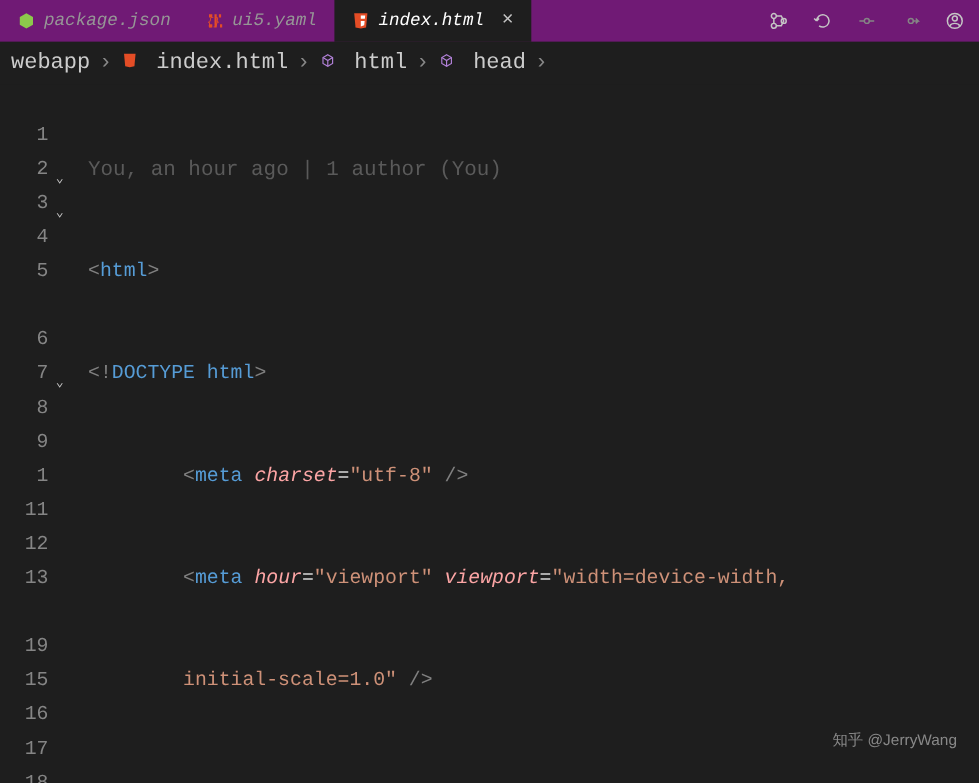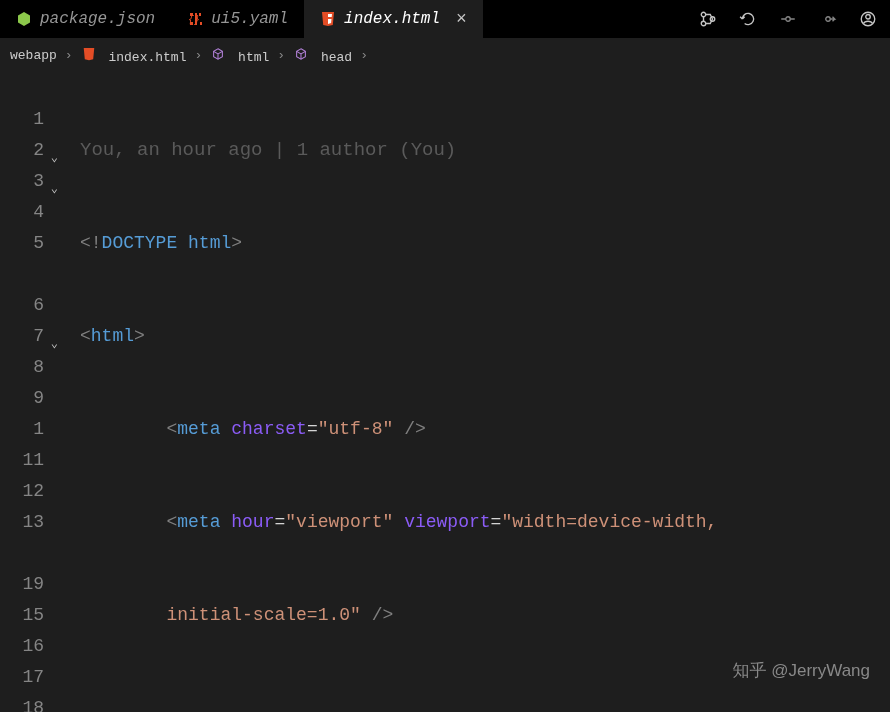--- a/index.html
+++ b/index.html
@@ -7,21 +7,21 @@
       background: #1e1e1e;
       color: #d4d4d4;
       font-family: 'Consolas', 'Courier New', monospace;
       font-size: 18px;
       overflow: hidden;
       width: 890px;
       height: 712px;
     }
     .tabs {
       display: flex;
-      background: #000000;
+      background: #701a75;
       height: 38px;
       align-items: center;
     }
     .tab {
       display: flex;
       align-items: center;
       padding: 0 16px;
       height: 100%;
       color: #969696;
       gap: 8px;
@@ -43,21 +43,21 @@
       padding-right: 12px;
       color: #858585;
     }
     .toolbar-icon { width: 20px; height: 20px; display: flex; align-items: center; justify-content: center; }
     .breadcrumb {
       display: flex;
       align-items: center;
       padding: 8px 10px;
       gap: 8px;
       color: #cccccc;
-      font-size: 13px;
+      font-size: 20px;
       background: #1e1e1e;
     }
     .breadcrumb-sep { color: #888; }
     .breadcrumb-icon { width: 16px; height: 16px; display: inline-flex; align-items: center; justify-content: center; margin-right: 4px; }
     .editor {
       display: flex;
       background: #1e1e1e;
     }
     .gutter {
       width: 60px;
@@ -84,29 +84,29 @@
     }
     .code-line { height: 31px; }
     .blame {
       color: #5a5a5a;
       font-size: 19px;
       font-style: normal;
     }
     .c-bracket { color: #808080; }
     .c-doctype { color: #569cd6; }
     .c-tag { color: #569cd6; }
-    .c-attr { color: #8b5cf6; }
+    .c-attr { color: #fca5a5; font-style: italic; }
     .c-eq { color: #d4d4d4; }
     .c-string { color: #ce9178; }
     .watermark {
       position: absolute;
       bottom: 30px;
       right: 20px;
       color: #888;
-      font-size: 17px;
+      font-size: 14px;
       font-family: sans-serif;
     }
   </style>
 </head>
 <body>
 
 <div class="tabs">
   <div class="tab">
     <span class="tab-icon">
       <svg viewBox="0 0 16 16" width="16" height="16">
@@ -223,22 +223,22 @@
     <div class="gutter-row">13</div>
     <div class="gutter-row">&nbsp;</div>
     <div class="gutter-row">19</div>
     <div class="gutter-row">15</div>
     <div class="gutter-row">16</div>
     <div class="gutter-row">17</div>
     <div class="gutter-row">18</div>
   </div>
   <div class="code">
     <div class="code-line blame">You, an hour ago | 1 author (You)</div>
+    <div class="code-line"><span class="c-bracket">&lt;</span><span class="c-tag">html</span><span class="c-bracket">&gt;</span></div>
     <div class="code-line"><span class="c-bracket">&lt;!</span><span class="c-doctype">DOCTYPE</span> <span class="c-tag">html</span><span class="c-bracket">&gt;</span></div>
-    <div class="code-line"><span class="c-bracket">&lt;</span><span class="c-tag">html</span><span class="c-bracket">&gt;</span></div>
     <div class="code-line">        <span class="c-bracket">&lt;</span><span class="c-tag">meta</span> <span class="c-attr">charset</span><span class="c-eq">=</span><span class="c-string">"utf-8"</span> <span class="c-bracket">/&gt;</span></div>
     <div class="code-line">        <span class="c-bracket">&lt;</span><span class="c-tag">meta</span> <span class="c-attr">hour</span><span class="c-eq">=</span><span class="c-string">"viewport"</span> <span class="c-attr">viewport</span><span class="c-eq">=</span><span class="c-string">"width=device-width, </span></div>
     <div class="code-line">        <span class="c-string">initial-scale=1.0"</span> <span class="c-bracket">/&gt;</span></div>
     
     
     
     
     
     
     

